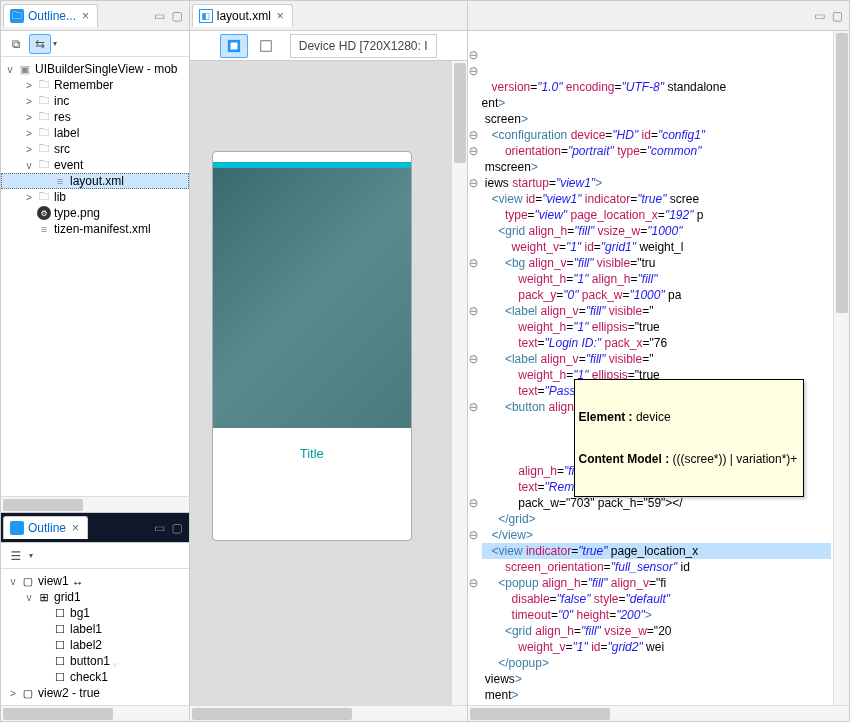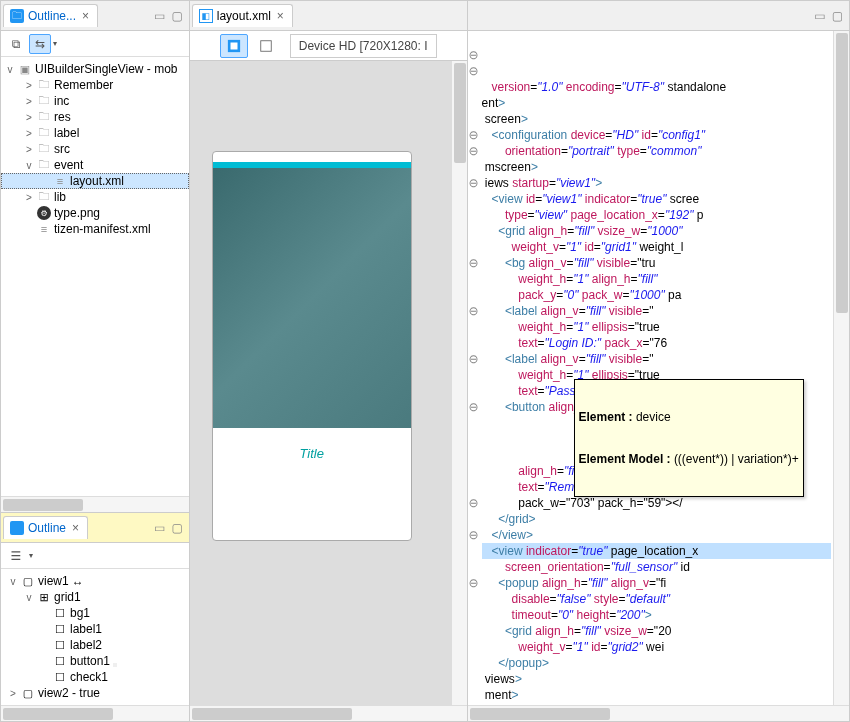--- a/index.html
+++ b/index.html
@@ -31,33 +31,33 @@
 .tree-icon { width: 14px; height: 14px; display: inline-flex; align-items: center; justify-content: center; font-size: 11px; }
 .folder-icon { color: #888; }
 .xml-icon { color: #888; }
 .img-icon { background: #333; color: #fff; border-radius: 50%; font-size: 8px; }
 
 .h-scrollbar { height: 16px; border-top: 1px solid #ddd; background: #f5f5f5; position: relative; }
 .h-scrollbar-thumb { position: absolute; height: 12px; top: 2px; left: 2px; width: 80px; background: #ccc; border-radius: 2px; }
 
 
 .outline-panel { border-top: 1px solid #ccc; }
-.outline-tab-bar { display: flex; align-items: center; height: 30px; border-bottom: 1px solid #ccc; background: #fef9c3; padding: 0 2px; }
+.outline-tab-bar { display: flex; align-items: center; height: 30px; border-bottom: 1px solid #ccc; background: #0f172a; padding: 0 2px; }
 .outline-icon { width: 14px; height: 14px; background: #2196F3; display: inline-block; border-radius: 2px; }
 
 
 .center-panel { flex: 1; display: flex; flex-direction: column; border-right: 1px solid #ccc; }
 .center-tab-bar { display: flex; align-items: center; height: 30px; border-bottom: 1px solid #ccc; background: #f0f0f0; padding: 0 2px; }
 .center-file-icon { width: 14px; height: 14px; border: 1px solid #2196F3; background: #fff; display: inline-flex; align-items: center; justify-content: center; font-size: 9px; color: #2196F3; }
 .center-toolbar { display: flex; align-items: center; height: 30px; border-bottom: 1px solid #ccc; background: #fff; padding: 4px 30px; gap: 4px; }
 .center-toolbar .toolbar-btn { width: 28px; height: 24px; }
 .device-label { margin-left: 6px; padding: 4px 8px; border: 1px solid #ccc; background: #fff; flex: 1; overflow: hidden; white-space: nowrap; color: #444; }
 
 .design-canvas-wrap { flex: 1; display: flex; overflow: hidden; }
-.design-canvas { flex: 1; background: #ddd; position: relative; overflow: auto; font-style: italic; }
+.design-canvas { flex: 1; background: #ddd; position: relative; overflow: auto; }
 .v-scrollbar { width: 16px; background: #f5f5f5; border-left: 1px solid #ddd; position: relative; }
 .v-scrollbar-thumb { position: absolute; width: 12px; left: 2px; top: 2px; height: 100px; background: #ccc; border-radius: 2px; }
 
 .device-frame { position: absolute; left: 22px; top: 90px; width: 200px; height: 390px; background: #fff; border: 1px solid #aaa; border-radius: 4px; }
 .device-statusbar { height: 6px; background: #00bcd4; margin-top: 10px; }
 .device-content { margin: 0; height: 260px; background: linear-gradient(135deg, #3a6a6e 0%, #5a8a8e 50%, #4a7a7e 100%); }
 .device-title { text-align: center; padding: 18px 0; color: #00a0a0; font-size: 13px; }
 
 
 .right-panel { width: 388px; display: flex; flex-direction: column; }
@@ -297,21 +297,21 @@
     <div class="right-tab-bar">
       <div class="tab-bar-actions" style="margin-left:auto">
         <span>▭</span>
         <span>▢</span>
       </div>
     </div>
     <div class="code-wrap">
       <div class="code-area" id="codeArea">
         <div class="tooltip">
           <div><b>Element : </b><span>device</span></div>
-          <div><b>Element Model : </b><span>(((event*)) | variation*)+</span></div>
+          <div><b>Content Model : </b><span>(((scree*)) | variation*)+</span></div>
         </div>
       <div class="code-gutter"><div class="fold"> </div><div class="fold">⊖</div><div class="fold">⊖</div><div class="fold"> </div><div class="fold"> </div><div class="fold"> </div><div class="fold">⊖</div><div class="fold">⊖</div><div class="fold"> </div><div class="fold">⊖</div><div class="fold"> </div><div class="fold"> </div><div class="fold"> </div><div class="fold"> </div><div class="fold">⊖</div><div class="fold"> </div><div class="fold"> </div><div class="fold">⊖</div><div class="fold"> </div><div class="fold"> </div><div class="fold">⊖</div><div class="fold"> </div><div class="fold"> </div><div class="fold">⊖</div><div class="fold"> </div><div class="fold"> </div><div class="fold"> </div><div class="fold"> </div><div class="fold"> </div><div class="fold">⊖</div><div class="fold"> </div><div class="fold">⊖</div><div class="fold"> </div><div class="fold"> </div><div class="fold">⊖</div><div class="fold"> </div><div class="fold"> </div><div class="fold"> </div><div class="fold"> </div><div class="fold"> </div></div><div class="code-line">   <span class="attr-name">version</span>=<span class="attr-val">"1.0"</span> <span class="attr-name">encoding</span>=<span class="attr-val">"UTF-8"</span> standalone</div><div class="code-line">ent<span class="tag">&gt;</span></div><div class="code-line"> screen<span class="tag">&gt;</span></div><div class="code-line">   <span class="tag">&lt;configuration</span> <span class="attr-name">device</span>=<span class="attr-val">"HD"</span> <span class="attr-name">id</span>=<span class="attr-val">"config1"</span></div><div class="code-line">       <span class="attr-name">orientation</span>=<span class="attr-val">"portrait"</span> <span class="attr-name">type</span>=<span class="attr-val">"common"</span></div><div class="code-line"> mscreen<span class="tag">&gt;</span></div><div class="code-line"> iews <span class="attr-name">startup</span>=<span class="attr-val">"view1"</span><span class="tag">&gt;</span></div><div class="code-line">   <span class="tag">&lt;view</span> <span class="attr-name">id</span>=<span class="attr-val">"view1"</span> <span class="attr-name">indicator</span>=<span class="attr-val">"true"</span> scree</div><div class="code-line">       <span class="attr-name">type</span>=<span class="attr-val">"view"</span> <span class="attr-name">page_location_x</span>=<span class="attr-val">"192"</span> p</div><div class="code-line">     <span class="tag">&lt;grid</span> <span class="attr-name">align_h</span>=<span class="attr-val">"fill"</span> <span class="attr-name">vsize_w</span>=<span class="attr-val">"1000"</span></div><div class="code-line">         <span class="attr-name">weight_v</span>=<span class="attr-val">"1"</span> <span class="attr-name">id</span>=<span class="attr-val">"grid1"</span> weight_l</div><div class="code-line">       <span class="tag">&lt;bg</span> <span class="attr-name">align_v</span>=<span class="attr-val">"fill"</span> <span class="attr-name">visible</span>="tru</div><div class="code-line">           <span class="attr-name">weight_h</span>=<span class="attr-val">"1"</span> <span class="attr-name">align_h</span>=<span class="attr-val">"fill"</span></div><div class="code-line">           <span class="attr-name">pack_y</span>=<span class="attr-val">"0"</span> <span class="attr-name">pack_w</span>=<span class="attr-val">"1000"</span> pa</div><div class="code-line">       <span class="tag">&lt;label</span> <span class="attr-name">align_v</span>=<span class="attr-val">"fill"</span> <span class="attr-name">visible</span>="</div><div class="code-line">           <span class="attr-name">weight_h</span>=<span class="attr-val">"1"</span> <span class="attr-name">ellipsis</span>="true</div><div class="code-line">           <span class="attr-name">text</span>=<span class="attr-val">"Login ID:"</span> <span class="attr-name">pack_x</span>="76</div><div class="code-line">       <span class="tag">&lt;label</span> <span class="attr-name">align_v</span>=<span class="attr-val">"fill"</span> <span class="attr-name">visible</span>="</div><div class="code-line">           <span class="attr-name">weight_h</span>=<span class="attr-val">"1"</span> <span class="attr-name">ellipsis</span>="true</div><div class="code-line">           <span class="attr-name">text</span>=<span class="attr-val">"Password:"</span> <span class="attr-name">pack_x</span>="76</div><div class="code-line">       <span class="tag">&lt;button</span> <span class="attr-name">align_v</span>=<span class="attr-val">"fill"</span> <span class="attr-name">visible</span>=</div><div class="code-line"> </div><div class="code-line">                                       p</div><div class="code-line"> </div><div class="code-line">           <span class="attr-name">align_h</span>=<span class="attr-val">"fill"</span> <span class="attr-name">disable</span>="fal</div><div class="code-line">           <span class="attr-name">text</span>=<span class="attr-val">"Remember Login ID"</span> st</div><div class="code-line">           pack_w="703" pack_h="59"&gt;&lt;/</div><div class="code-line">     <span class="tag">&lt;/grid</span><span class="tag">&gt;</span></div><div class="code-line">   <span class="tag">&lt;/view</span><span class="tag">&gt;</span></div><div class="code-line highlighted">   <span class="tag">&lt;view</span> <span class="attr-name">indicator</span>=<span class="attr-val">"true"</span> page_location_x</div><div class="code-line">       <span class="attr-name">screen_orientation</span>=<span class="attr-val">"full_sensor"</span> id</div><div class="code-line">     <span class="tag">&lt;popup</span> <span class="attr-name">align_h</span>=<span class="attr-val">"fill"</span> <span class="attr-name">align_v</span>="fi</div><div class="code-line">         <span class="attr-name">disable</span>=<span class="attr-val">"false"</span> <span class="attr-name">style</span>=<span class="attr-val">"default"</span></div><div class="code-line">         <span class="attr-name">timeout</span>=<span class="attr-val">"0"</span> <span class="attr-name">height</span>=<span class="attr-val">"200"</span><span class="tag">&gt;</span></div><div class="code-line">       <span class="tag">&lt;grid</span> <span class="attr-name">align_h</span>=<span class="attr-val">"fill"</span> <span class="attr-name">vsize_w</span>="20</div><div class="code-line">           <span class="attr-name">weight_v</span>=<span class="attr-val">"1"</span> <span class="attr-name">id</span>=<span class="attr-val">"grid2"</span> wei</div><div class="code-line">     <span class="tag">&lt;/popup</span><span class="tag">&gt;</span></div><div class="code-line"> views<span class="tag">&gt;</span></div><div class="code-line"> ment<span class="tag">&gt;</span></div><div class="code-line"> </div></div>
       <div class="v-scrollbar">
         <div class="v-scrollbar-thumb" style="height:280px"></div>
       </div>
     </div>
     <div class="h-scrollbar">
       <div class="h-scrollbar-thumb" style="width:140px"></div>
     </div>
   </div>

